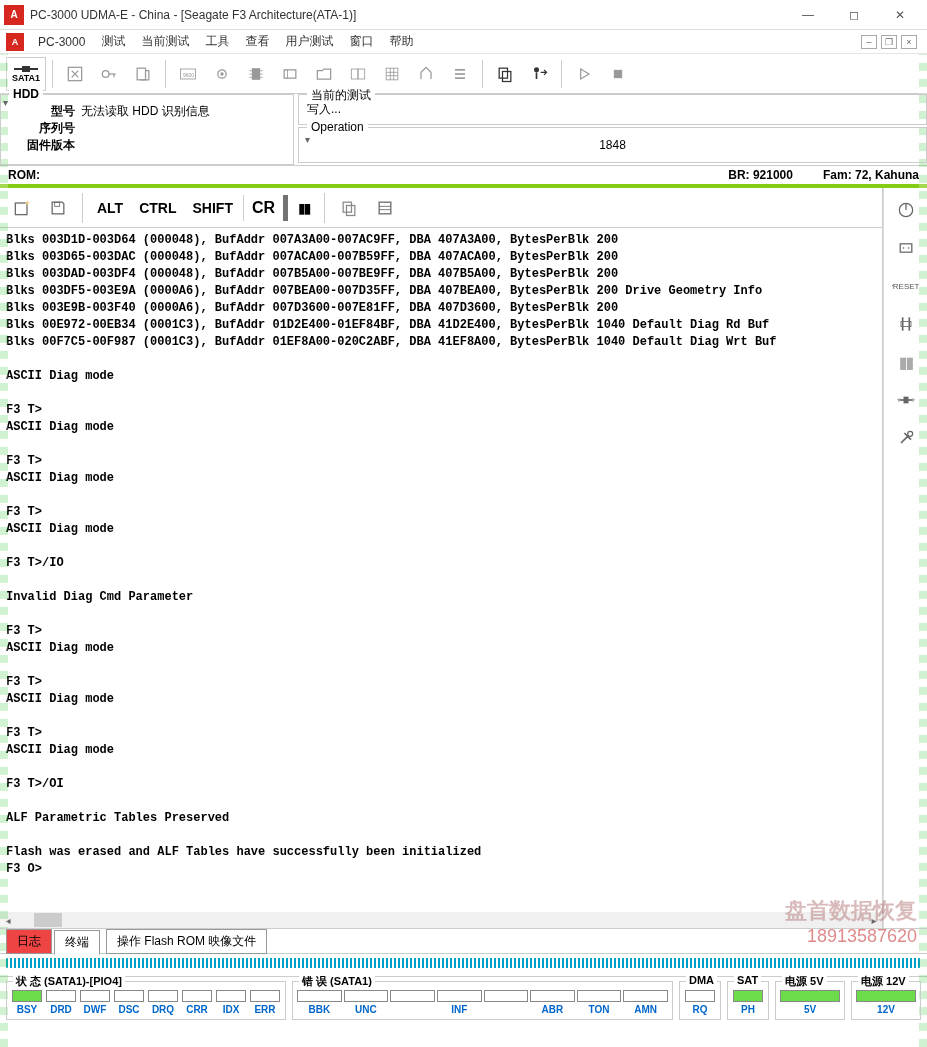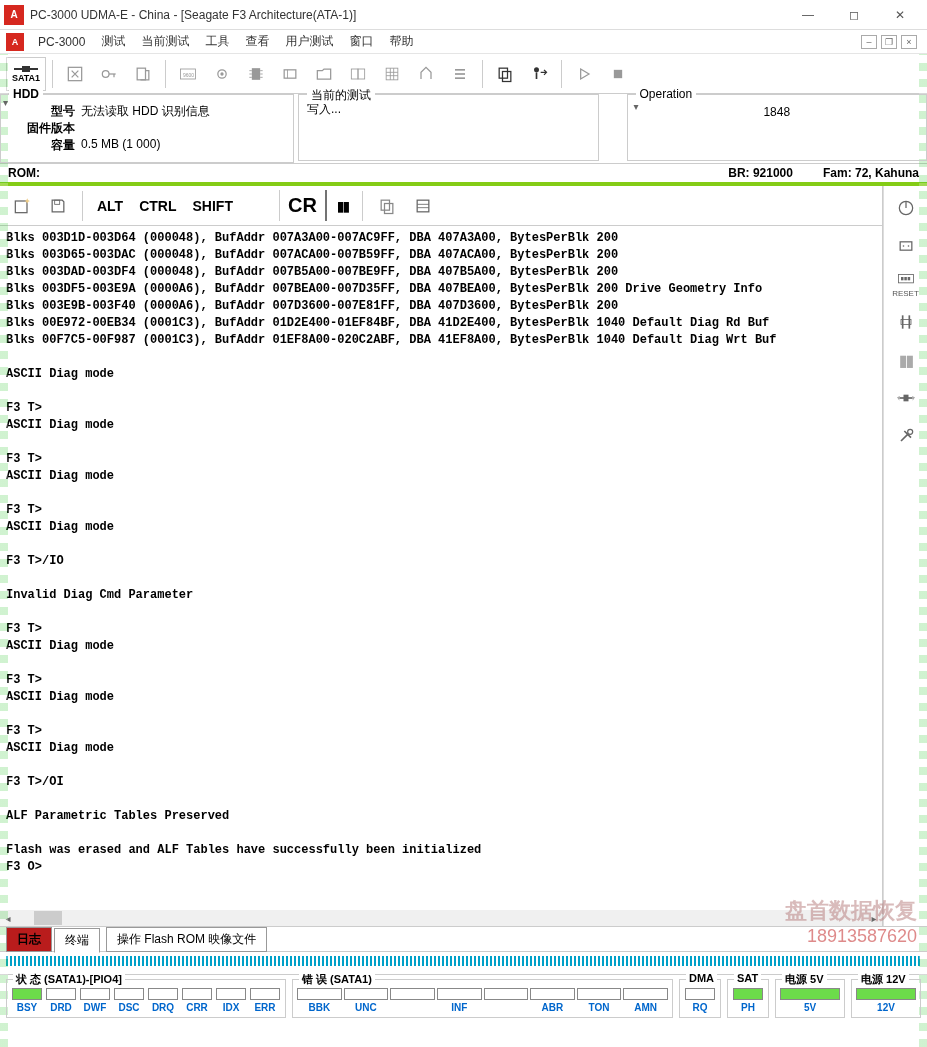--- a/index.html
+++ b/index.html
@@ -28,56 +28,56 @@
 
 
 .info-row { display: flex; border-bottom: 1px solid #ccc; }
 .hdd-panel { width: 294px; border: 1px solid #ccc; position: relative; padding: 8px 10px 8px 20px; font-size: 12px; }
 .hdd-panel .panel-label { position: absolute; top: -8px; left: 8px; background: #fff; padding: 0 4px; font-size: 12px; font-weight: bold; }
 .hdd-panel .chev { position: absolute; left: 2px; top: 2px; font-size: 10px; color: #666; }
 .hdd-row { display: flex; margin: 0 0; }
 .hdd-row .lbl { width: 60px; text-align: right; padding-right: 6px; font-weight: bold; }
 .hdd-row .val { flex: 1; }
 
-.right-panels { flex: 1; display: flex; flex-direction: row; gap: 24px; }
+.right-panels { flex: 1; display: flex; flex-direction: column; }
 .op-panel { border: 1px solid #ccc; margin: 0 0 2px 4px; position: relative; padding: 6px 8px; flex:1; }
 .op-panel .panel-label { position: absolute; top: -8px; left: 8px; background: #fff; padding: 0 4px; font-size: 12px; }
 .op-panel .ctr { text-align: center; padding: 4px 0; }
 
 
 .rom-line { display: flex; padding: 2px 8px; font-size: 12px; font-weight: bold; border-bottom: 4px solid #84cc16; }
 .rom-line .sp { flex: 1; }
 
 
 .term-toolbar { height: 40px; display: flex; align-items: center; padding: 2px 6px; gap: 4px; border-bottom: 1px solid #ccc; }
 .term-toolbar .tbtn2 { padding: 4px 6px; display: flex; align-items: center; justify-content: center; color: #666; cursor: pointer; }
 .term-toolbar .sep2 { width: 1px; height: 30px; background: #ccc; margin: 0 4px; }
 .term-toolbar .keylbl { font-family: "Arial Narrow", sans-serif; font-weight: bold; font-size: 14px; letter-spacing: 0; padding: 4px 6px; cursor: pointer; }
-.term-toolbar .crbtn { font-family: "Arial Narrow", sans-serif; font-weight: bold; font-size: 20px; padding: 4px 8px; border-left: 1px solid #ccc; border-right: 2px solid #737373; cursor: pointer; margin-left: 36px; }
+.term-toolbar .crbtn { font-family: "Arial Narrow", sans-serif; font-weight: bold; font-size: 16px; padding: 4px 8px; border-left: 1px solid #ccc; border-right: 5px solid #737373; cursor: pointer; }
 .term-toolbar .pause { font-size: 14px; padding: 4px 6px; cursor: pointer; letter-spacing:-2px;}
 
 
 .main-body { display: flex; height: 740px; }
 .terminal-wrap { flex: 1; display: flex; flex-direction: column; border-right: 1px solid #ccc; }
 .terminal { flex: 1; overflow: auto; padding: 4px 6px; font-family: "Courier New", monospace; font-size: 12px; line-height: 17px; white-space: pre; color: #000; background: #fff; font-weight: bold; }
 .hscroll { height: 16px; background: #f0f0f0; display: flex; align-items: center; }
 .hscroll .thumb { width: 28px; height: 14px; background: #ccc; margin-left: 18px; }
 .hscroll .arr { width: 16px; text-align: center; color: #666; font-size: 10px; }
 
 
 .right-tools { width: 44px; display: flex; flex-direction: column; align-items: center; gap: 10px; padding: 8px 4px; border-left: 1px solid #ddd; }
-.right-tools .rtool { width: 28px; height: 28px; display: flex; align-items: center; justify-content: center; cursor: pointer; font-size: 14px; color: #555; flex-direction:column;}
+.right-tools .rtool { width: 28px; height: 28px; display: flex; align-items: center; justify-content: center; cursor: pointer; font-size: 14px; color: #555; flex-direction:row;}
 .right-tools .rtool.small { font-size: 8px; }
 .right-tools .rtool svg { width: 20px; height: 20px; }
 
 
 .tabs-row { height: 26px; display: flex; align-items: center; padding: 0 6px; gap: 2px; border-top: 1px solid #ccc; border-bottom: 1px solid #ccc; position:relative;}
 .tab { border: 1px solid #999; padding: 3px 10px; background: #fff; cursor: pointer; font-size: 12px; }
 .tab.active { border-bottom: 1px solid #fff; position: relative; top: 1px; }
-.tab.inactive { background: #b91c1c; font-weight: bold; }
+.tab.inactive { background: #ef4444; }
 .tab.op { margin-left: 4px; }
 
 
 .progress-area { padding: 2px 6px; }
 .progress-label { font-size: 12px; }
 .progress-bar { height: 10px; background: repeating-linear-gradient(90deg, #00a0c8 0, #00a0c8 2px, #fff 2px, #fff 4px); margin: 2px 0 6px 0; }
 
 
 .watermark { position: absolute; right: 10px; bottom: 100px; text-align: right; pointer-events: none; }
 .watermark .wm1 { font-size: 22px; color: rgba(180,120,120,0.5); font-weight: bold; margin-top: 25px; }
@@ -251,26 +251,26 @@
 
 <div class="info-row">
   <div class="hdd-panel">
     <span class="chev">▾</span>
     <span class="panel-label">HDD</span>
     <div class="hdd-row">
         <div class="lbl">型号</div>
         <div class="val">无法读取 HDD 识别信息</div>
       </div>
     <div class="hdd-row">
+        <div class="lbl">序列号</div>
+        <div class="val"></div>
+      </div>
+    <div class="hdd-row">
         <div class="lbl">固件版本</div>
         <div class="val"></div>
-      </div>
-    <div class="hdd-row">
-        <div class="lbl">容量</div>
-        <div class="val">0.5 MB (1 000)</div>
       </div>
   </div>
   <div class="right-panels">
     <div class="op-panel">
       <span class="panel-label">当前的测试</span>
       <div>写入...</div>
     </div>
     <div class="op-panel">
       <span class="panel-label">Operation</span>
       <div style="position:absolute;left:6px;top:6px;font-size:10px;color:#666">▾</div>

